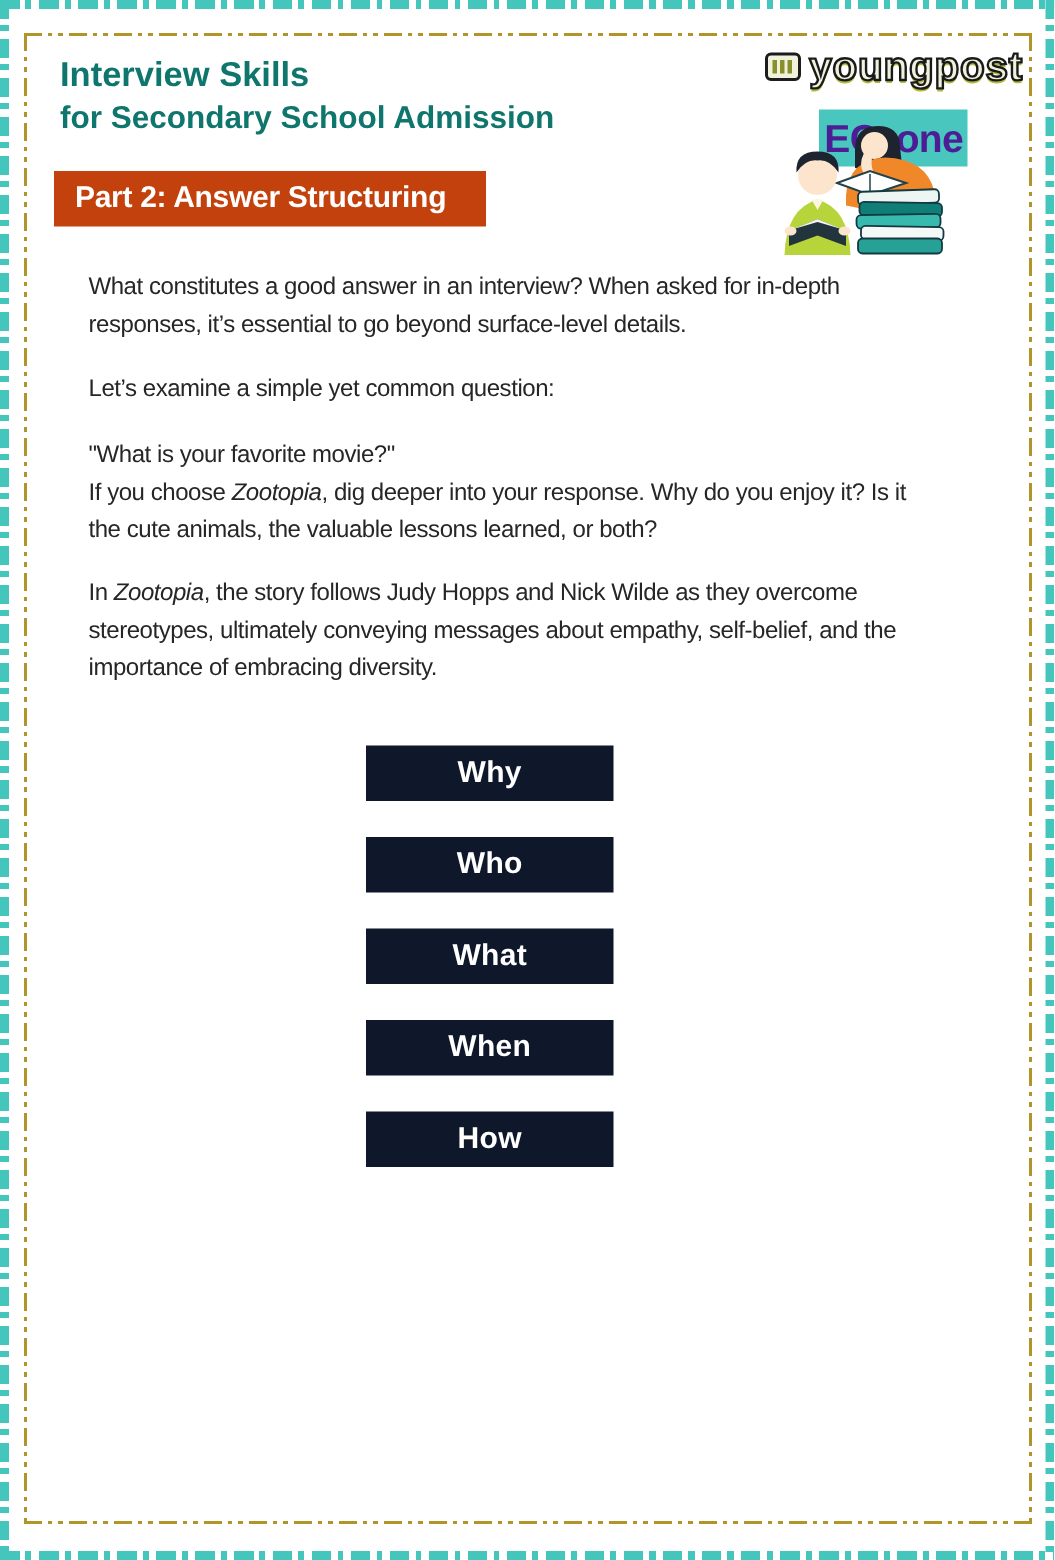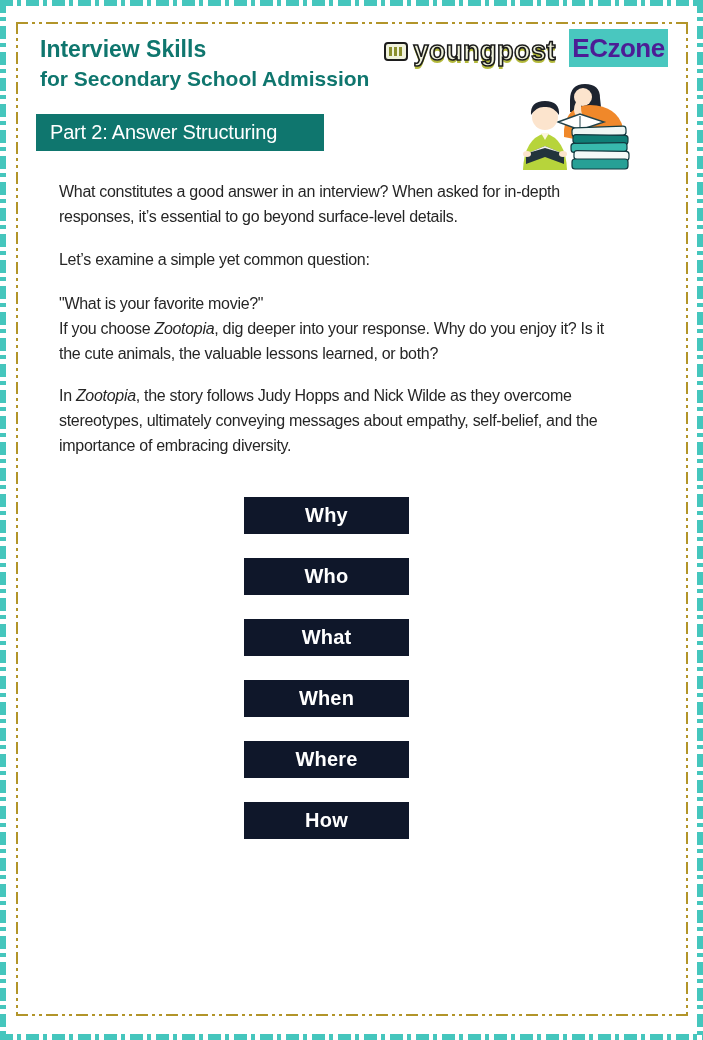--- a/index.html
+++ b/index.html
@@ -28,42 +28,42 @@
       repeating-linear-gradient(180deg,#b2952a 0 12px,rgba(0,0,0,0) 12px 16px,#b2952a 16px 19px,rgba(0,0,0,0) 19px 23px,#b2952a 23px 26px,rgba(0,0,0,0) 26px 30px),
       repeating-linear-gradient(180deg,#b2952a 0 12px,rgba(0,0,0,0) 12px 16px,#b2952a 16px 19px,rgba(0,0,0,0) 19px 23px,#b2952a 23px 26px,rgba(0,0,0,0) 26px 30px);
     background-size:100% 2px,100% 2px,2px 100%,2px 100%;
     background-position:left top,left bottom,left top,right top;
     background-repeat:no-repeat;
   }
   
   .title-block{position:absolute;left:40px;top:34px;color:#0f766e;}
   .title-line1{font-size:23px;font-weight:bold;line-height:30px;letter-spacing:0;}
   .title-line2{font-size:21px;font-weight:bold;line-height:30px;}
-  .brand-row{position:absolute;top:29px;right:35px;display:flex;align-items:flex-end;gap:13px;}
+  .brand-row{position:absolute;top:29px;right:21px;display:flex;align-items:center;gap:13px;flex-direction:column;}
   .yp-logo{display:flex;align-items:center;gap:6px;}
   .yp-mark{
     width:24px;height:19px;border:2px solid #1c1c1c;border-radius:4px;background:#f0f2dc;
     display:flex;align-items:center;justify-content:center;gap:2px;box-sizing:border-box;
   }
   .yp-mark i{display:block;width:3px;height:9px;background:#8a8f2e;}
   .yp-text{
     font-size:27px;font-weight:800;color:#eff1db;letter-spacing:0.5px;
     -webkit-text-stroke:1.6px #1a1a1a;
     text-shadow:0 2.5px 0 #b4ba3c;
   }
   .ec-badge{
     width:99px;height:38px;background:#49c7bf;color:#4c1d95;
     font-size:26px;font-weight:bold;display:flex;align-items:center;justify-content:center;
     letter-spacing:-0.5px;
   }
   .illustration{position:absolute;left:510px;top:82px;width:135px;height:92px;}
   
   .part2{
-    position:absolute;left:36px;top:114px;width:288px;height:37px;background:#0f766e;
-    color:#ffffff;font-size:20px;font-weight:normal;line-height:37px;padding-left:14px;
+    position:absolute;left:36px;top:114px;width:288px;height:37px;background:#c2410c;
+    color:#ffffff;font-size:20px;font-weight:bold;line-height:37px;padding-left:14px;
     box-sizing:border-box;letter-spacing:-0.2px;
   }
   
   .content{
     position:absolute;left:47px;top:167px;width:640px;color:#262626;
     font-size:16px;line-height:25px;letter-spacing:-0.3px;
   }
   .content p{margin:12px;}
   .p1{margin-bottom:18px !important;}
   .p2{margin-bottom:19px !important;}
@@ -153,17 +153,16 @@
       <span>In </span><span class="italic">Zootopia</span><span>, the story follows Judy Hopps and Nick Wilde as they overcome</span><br>
       <span>stereotypes, ultimately conveying messages about empathy, self-belief, and the</span><br>
       <span>importance of embracing diversity.</span>
     </p>
 
     <div class="btn-col">
       <button class="wbtn">Why</button>
       <button class="wbtn">Who</button>
       <button class="wbtn">What</button>
       <button class="wbtn">When</button>
-      <button class="wbtn">Where</button>
       <button class="wbtn">How</button>
     </div>
   </div>
 </div>
 
 </body></html>

